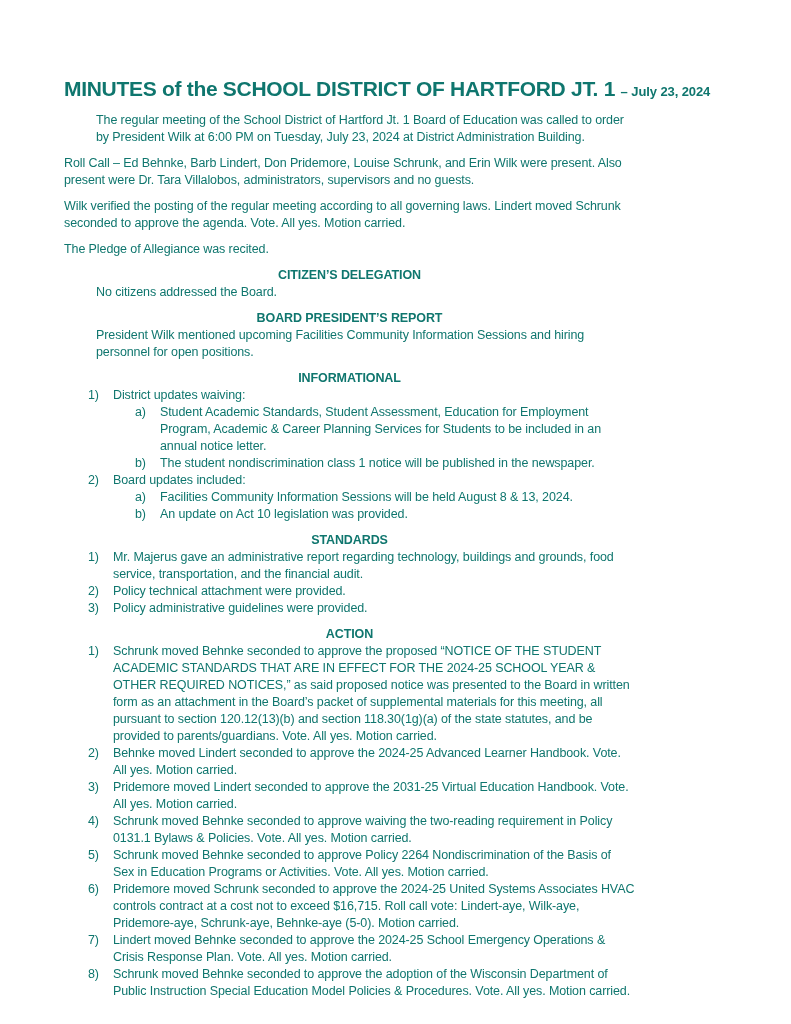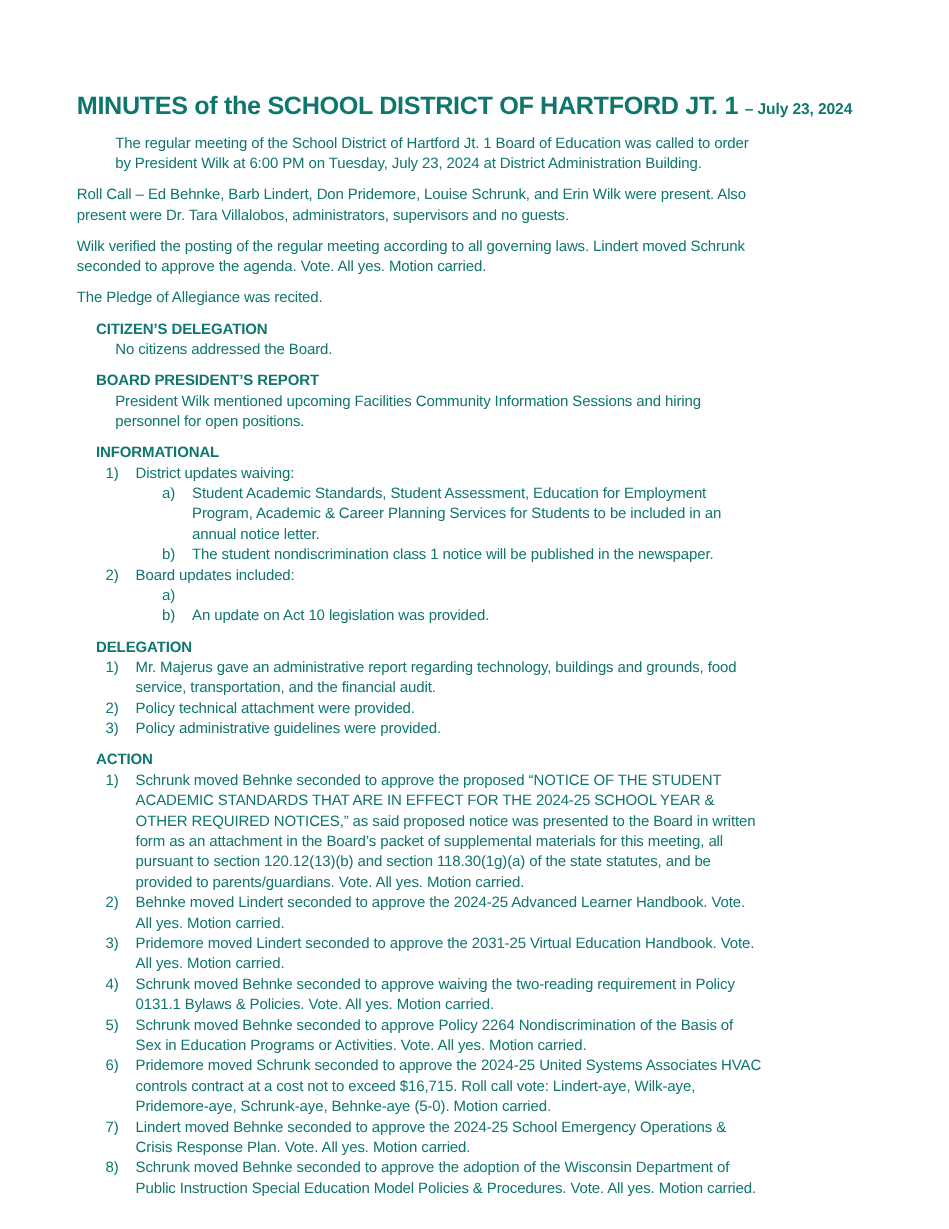--- a/index.html
+++ b/index.html
@@ -35,21 +35,22 @@
     margin: 9px 0 0 0;
   }
   p.para.tight {
     margin-top: 0;
     margin-left: 32px;
   }
   h2.sec-heading {
     font-size: 12.5px;
     line-height: 17px;
     font-weight: bold;
-    margin: 9px 0 0 16px;
+    margin: 9px 0 0 0;
+    text-align: center;
   }
   .list {
     margin: 0;
   }
   .li {
     display: flex;
     align-items: flex-start;
   }
   .li .marker {
     flex: 0 0 25px;
@@ -94,28 +95,29 @@
     <div class="li sub">
       <span class="marker">b)</span>
       <span class="li-text">The student nondiscrimination class 1 notice will be published in the newspaper.</span>
     </div>
     <div class="li">
       <span class="marker">2)</span>
       <span class="li-text">Board updates included:</span>
     </div>
     <div class="li sub">
       <span class="marker">a)</span>
+      <span class="li-text">Facilities Community Information Sessions will be held August 8 &amp; 13, 2024.</span>
     </div>
     <div class="li sub">
       <span class="marker">b)</span>
       <span class="li-text">An update on Act 10 legislation was provided.</span>
     </div>
   </div>
 
-  <h2 class="sec-heading">DELEGATION</h2>
+  <h2 class="sec-heading">STANDARDS</h2>
   <div class="list">
     <div class="li">
       <span class="marker">1)</span>
       <span class="li-text">Mr. Majerus gave an administrative report regarding technology, buildings and grounds, food service, transportation, and the financial audit.</span>
     </div>
     <div class="li">
       <span class="marker">2)</span>
       <span class="li-text">Policy technical attachment were provided.</span>
     </div>
     <div class="li">

